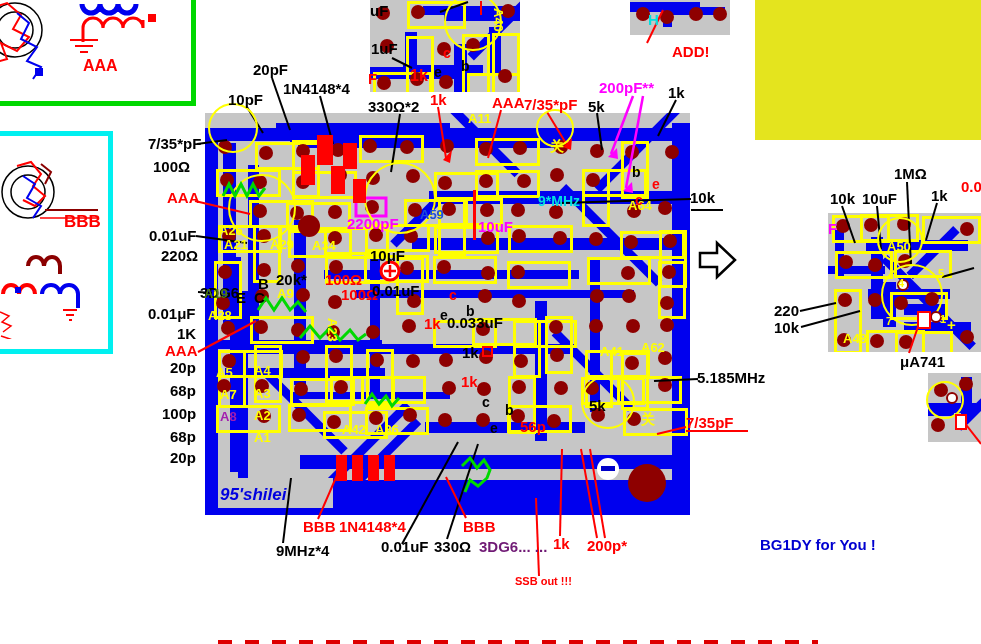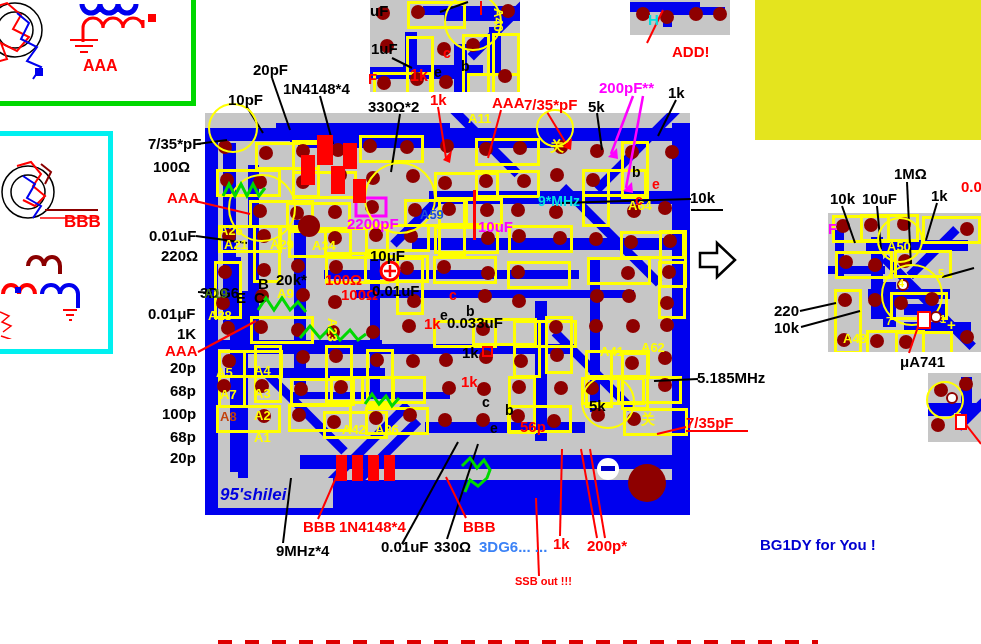--- a/index.html
+++ b/index.html
@@ -211,21 +211,21 @@
       <span class="lbl" style="left: 961px; top: 179px; color: rgb(255, 0, 0); font-size: 15px;">0.0</span>
       <span class="lbl" style="left: 774px; top: 303px; color: rgb(0, 0, 0); font-size: 15px;">220</span>
       <span class="lbl" style="left: 774px; top: 320px; color: rgb(0, 0, 0); font-size: 15px;">10k</span>
       <span class="lbl" style="left: 900px; top: 354px; color: rgb(0, 0, 0); font-size: 15px;">μA741</span>
       <span class="lbl" style="left: 276px; top: 543px; color: rgb(0, 0, 0); font-size: 15px;">9MHz*4</span>
       <span class="lbl" style="left: 303px; top: 519px; color: rgb(255, 0, 0); font-size: 15px;">BBB</span>
       <span class="lbl" style="left: 339px; top: 519px; color: rgb(255, 0, 0); font-size: 15px;">1N4148*4</span>
       <span class="lbl" style="left: 381px; top: 539px; color: rgb(0, 0, 0); font-size: 15px;">0.01uF</span>
       <span class="lbl" style="left: 434px; top: 539px; color: rgb(0, 0, 0); font-size: 15px;">330Ω</span>
       <span class="lbl" style="left: 463px; top: 519px; color: rgb(255, 0, 0); font-size: 15px;">BBB</span>
-      <span class="lbl" style="left: 479px; top: 539px; color: #3b82f6; font-size: 15px;">3DG6... ...</span>
+      <span class="lbl" style="left: 479px; top: 539px; color: #701a75; font-size: 15px;">3DG6... ...</span>
       <span class="lbl" style="left: 553px; top: 536px; color: rgb(255, 0, 0); font-size: 15px;">1k</span>
       <span class="lbl" style="left: 587px; top: 538px; color: rgb(255, 0, 0); font-size: 15px;">200p*</span>
       <span class="lbl" style="left: 515px; top: 576px; color: rgb(255, 0, 0); font-size: 11px;">SSB out !!!</span>
       <span class="lbl" style="left: 697px; top: 370px; color: rgb(0, 0, 0); font-size: 15px;">5.185MHz</span>
       <span class="lbl" style="left: 686px; top: 415px; color: rgb(255, 0, 0); font-size: 15px;">7/35pF</span>
       <span class="lbl" style="left: 219px; top: 224px; color: rgb(255, 255, 0); font-size: 13px;">A26</span>
       <span class="lbl" style="left: 224px; top: 238px; color: rgb(255, 255, 0); font-size: 13px;">A21</span>
       <span class="lbl" style="left: 270px; top: 238px; color: rgb(255, 255, 0); font-size: 13px;">A29</span>
       <span class="lbl" style="left: 312px; top: 239px; color: rgb(255, 255, 0); font-size: 13px;">A34</span>
       <span class="lbl" style="left: 204px; top: 287px; color: #4d7c0f; font-size: 13px;">A19</span>
@@ -236,21 +236,21 @@
       <span class="lbl" style="left: 468px; top: 112px; color: rgb(255, 255, 0); font-size: 13px;">A11</span>
       <span class="lbl" style="left: 628px; top: 199px; color: rgb(255, 255, 0); font-size: 13px;">A64</span>
       <span class="lbl" style="left: 600px; top: 345px; color: rgb(255, 255, 0); font-size: 13px;">A41</span>
       <span class="lbl" style="left: 641px; top: 341px; color: rgb(255, 255, 0); font-size: 13px;">A62</span>
       <span class="lbl" style="left: 216px; top: 366px; color: rgb(255, 255, 0); font-size: 13px;">A5</span>
       <span class="lbl" style="left: 254px; top: 364px; color: rgb(255, 255, 0); font-size: 13px;">A4</span>
       <span class="lbl" style="left: 254px; top: 387px; color: rgb(255, 255, 0); font-size: 13px;">A3</span>
       <span class="lbl" style="left: 254px; top: 409px; color: rgb(255, 255, 0); font-size: 13px;">A2</span>
       <span class="lbl" style="left: 254px; top: 431px; color: rgb(255, 255, 0); font-size: 13px;">A1</span>
       <span class="lbl" style="left: 220px; top: 388px; color: rgb(255, 255, 0); font-size: 13px;">A7</span>
-      <span class="lbl" style="left: 220px; top: 410px; color: #c2410c; font-size: 13px;">A8</span>
+      <span class="lbl" style="left: 220px; top: 410px; color: #a21caf; font-size: 13px;">A8</span>
       <span class="lbl" style="left: 342px; top: 423px; color: rgb(255, 255, 0); font-size: 13px;">A42</span>
       <span class="lbl" style="left: 375px; top: 423px; color: rgb(255, 255, 0); font-size: 13px;">A36</span>
       <span class="lbl" style="left: 843px; top: 332px; color: rgb(255, 255, 0); font-size: 13px;">A48</span>
       <span class="lbl" style="left: 887px; top: 240px; color: rgb(255, 255, 0); font-size: 13px;">A50</span>
       <span class="lbl" style="left: 505px; top: 8px; color: rgb(255, 255, 0); font-size: 13px; transform: rotate(90deg); transform-origin: 0px 0px;">A40</span>
       <span class="lbl" style="left: 220px; top: 486px; color: rgb(0, 0, 224); font-size: 17px; font-style: italic;">95'shilei</span>
       <span class="lbl" style="left: 538px; top: 194px; color: rgb(0, 224, 224); font-size: 14px;">9*MHz</span>
       <span class="lbl" style="left: 550px; top: 139px; color: rgb(255, 255, 0); font-size: 14px;">关</span>
       <span class="lbl" style="left: 641px; top: 412px; color: rgb(255, 255, 0); font-size: 14px;">关</span>
       <span class="lbl" style="left: 347px; top: 216px; color: rgb(255, 0, 255); font-size: 15px;">2200pF</span>

